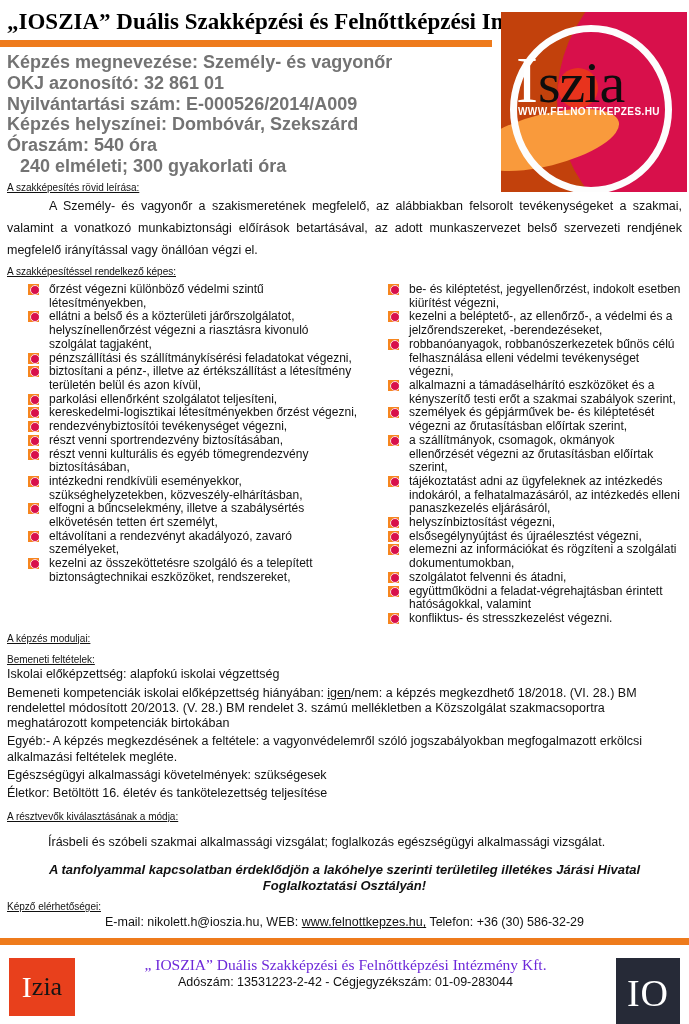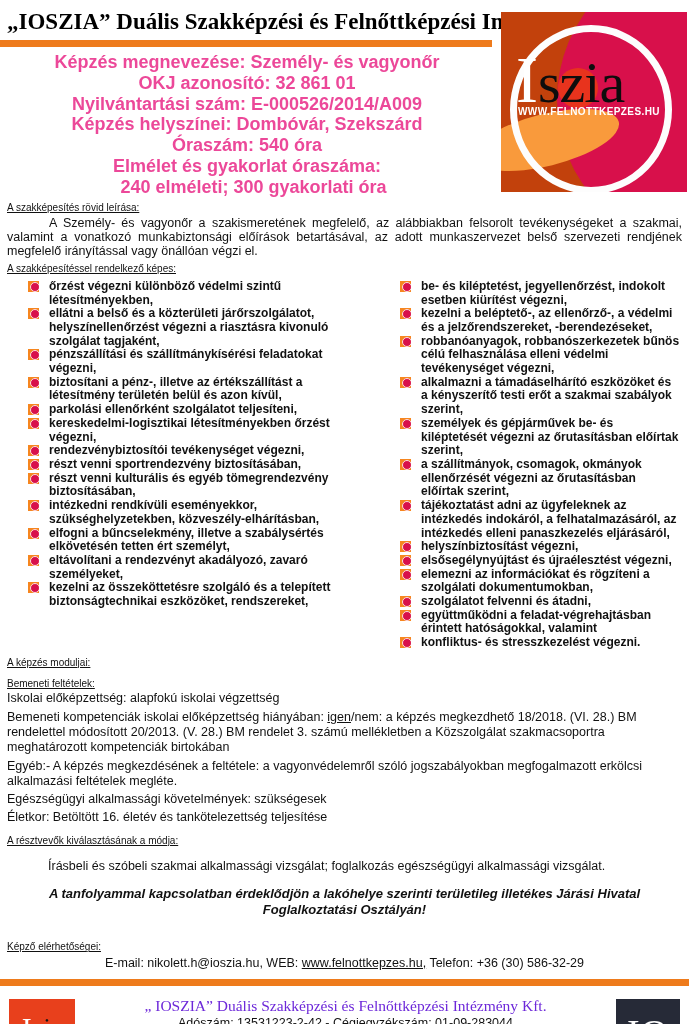--- a/index.html
+++ b/index.html
@@ -23,28 +23,28 @@
   .logo-crimson { position:absolute; width:300px; height:300px; border-radius:50%; background:#d8104b; left:56px; top:-62px; }
   .logo-band { position:absolute; left:-30px; bottom:26px; width:150px; height:52px; background:#f99a3c; border-radius:50%; transform:rotate(-14deg); }
   .logo-ring { position:absolute; left:9px; top:13px; width:148px; height:155px; border:7px solid #fdfdfd; border-radius:50%; }
   .logo-sdot { position:absolute; left:57px; top:56px; width:40px; height:40px; background:#e8331d; border-radius:50%; }
   .logo-word { position:absolute; left:15px; top:28px; font-family:"Liberation Serif", serif; white-space:nowrap; }
   .logo-i { color:#ffffff; font-size:66px; }
   .logo-szia { color:#0d0d0d; font-size:58px; letter-spacing:-1px; }
   .logo-url { position:absolute; left:17px; top:94px; color:#ffffff; font-size:10px; font-weight:bold; letter-spacing:0.4px; }
 
   
-  .course-list { margin:5px 0 0 7px; width:480px; font-weight:bold; font-size:18px; line-height:1.155; color:#ec4899;text-align:center; }
+  .course-list { margin:5px 0 0 7px; width:480px; font-weight:bold; font-size:18px; line-height:1.155; color:#737373; }
   .course-list .list-row:last-child { padding-left:13px; }
 
   .sec-heading { margin:5px 7px 1px 7px; text-decoration:underline; font-size:10px; }
-  .desc-body { text-align:justify; text-indent:42px; line-height:14px; margin-top:1px; }
-
-  
-  .caps { display:grid; grid-template-columns:330px 1fr; column-gap:42px; margin:5px 8px 0 28px;font-weight:bold; }
+  .desc-body { text-align:justify; text-indent:42px; line-height:22px; margin-top:1px; }
+
+  
+  .caps { display:grid; grid-template-columns:330px 1fr; column-gap:30px; margin:5px 8px 0 28px; }
   .cap-item { display:flex; align-items:flex-start; line-height:13.7px; font-size:12px; }
   .bullet-icon { position:relative; flex:0 0 11px; width:11px; height:11px; margin:1px 10px 0 0; background:#f6861f; overflow:hidden; display:inline-block; }
   .bullet-icon .bdot { position:absolute; left:2px; top:1px; width:8px; height:8px; border-radius:50%; background:#d8104b; border:1px solid #fcdede; }
 
   .plain-line { margin:0 7px; line-height:15.5px; }
   .entry-par { margin:3px 7px 0 7px; line-height:15.3px; }
   .u { text-decoration:underline;text-align:right; }
 
   .selection-body { margin:12px 7px; padding-left:41px; line-height:15.5px; }
   .notice { margin:7px 30px 0 30px; text-align:center; font-weight:bold; font-style:italic; font-size:13px; line-height:16px; }
@@ -83,21 +83,20 @@
     </div>
     <div class="logo-url">WWW.FELNOTTKEPZES.HU</div>
   </div>
 
   <div class="course-list">
       <div class="list-row">Képzés megnevezése: Személy- és vagyonőr</div>
       <div class="list-row">OKJ azonosító: 32 861 01</div>
       <div class="list-row">Nyilvántartási szám: E-000526/2014/A009</div>
       <div class="list-row">Képzés helyszínei: Dombóvár, Szekszárd</div>
       <div class="list-row">Óraszám: 540 óra</div>
-      <div class="list-row">Elmélet és gyakorlat óraszáma:</div>
       <div class="list-row">240 elméleti; 300 gyakorlati óra</div>
     </div>
 
   <div class="sec-heading">A szakképesítés rövid leírása:</div>
   <div class="desc-body inset">A Személy- és vagyonőr a szakismeretének megfelelő, az alábbiakban felsorolt tevékenységeket a szakmai, valamint a vonatkozó munkabiztonsági előírások betartásával, az adott munkaszervezet belső szervezeti rendjének megfelelő irányítással vagy önállóan végzi el.</div>
 
   <div class="sec-heading">A szakképesítéssel rendelkező képes:</div>
   <div class="caps">
     <div class="cap-col">
         <div class="cap-item">
@@ -270,21 +269,21 @@
   </div>
   <div class="entry-par">Egyéb:- A képzés megkezdésének a feltétele: a vagyonvédelemről szóló jogszabályokban megfogalmazott erkölcsi alkalmazási feltételek megléte.</div>
   <div class="entry-par">Egészségügyi alkalmassági követelmények: szükségesek</div>
   <div class="entry-par">Életkor: Betöltött 16. életév és tankötelezettség teljesítése</div>
 
   <div class="sec-heading" style="margin-top:9px">A résztvevők kiválasztásának a módja:</div>
   <div class="selection-body">Írásbeli és szóbeli szakmai alkalmassági vizsgálat; foglalkozás egészségügyi alkalmassági vizsgálat.</div>
 
   <div class="notice">A tanfolyammal kapcsolatban érdeklődjön a lakóhelye szerinti területileg illetékes Járási Hivatal Foglalkoztatási Osztályán!</div>
 
-  <div class="sec-heading" style="margin-top:23px">Képző elérhetőségei:</div>
+  <div class="sec-heading" style="margin-top:7px">Képző elérhetőségei:</div>
   <div class="contact-line">
     <span>E-mail: nikolett.h@ioszia.hu, WEB: </span><span class="u">www.felnottkepzes.hu,</span><span> Telefon: +36 (30) 586-32-29</span>
   </div>
 
   <div class="bottom-bar"></div>
 
   <div class="footer">
     <div class="footer-logo-left">
       <span class="fl-i">I</span>
         <span class="fl-zia">zia</span>

